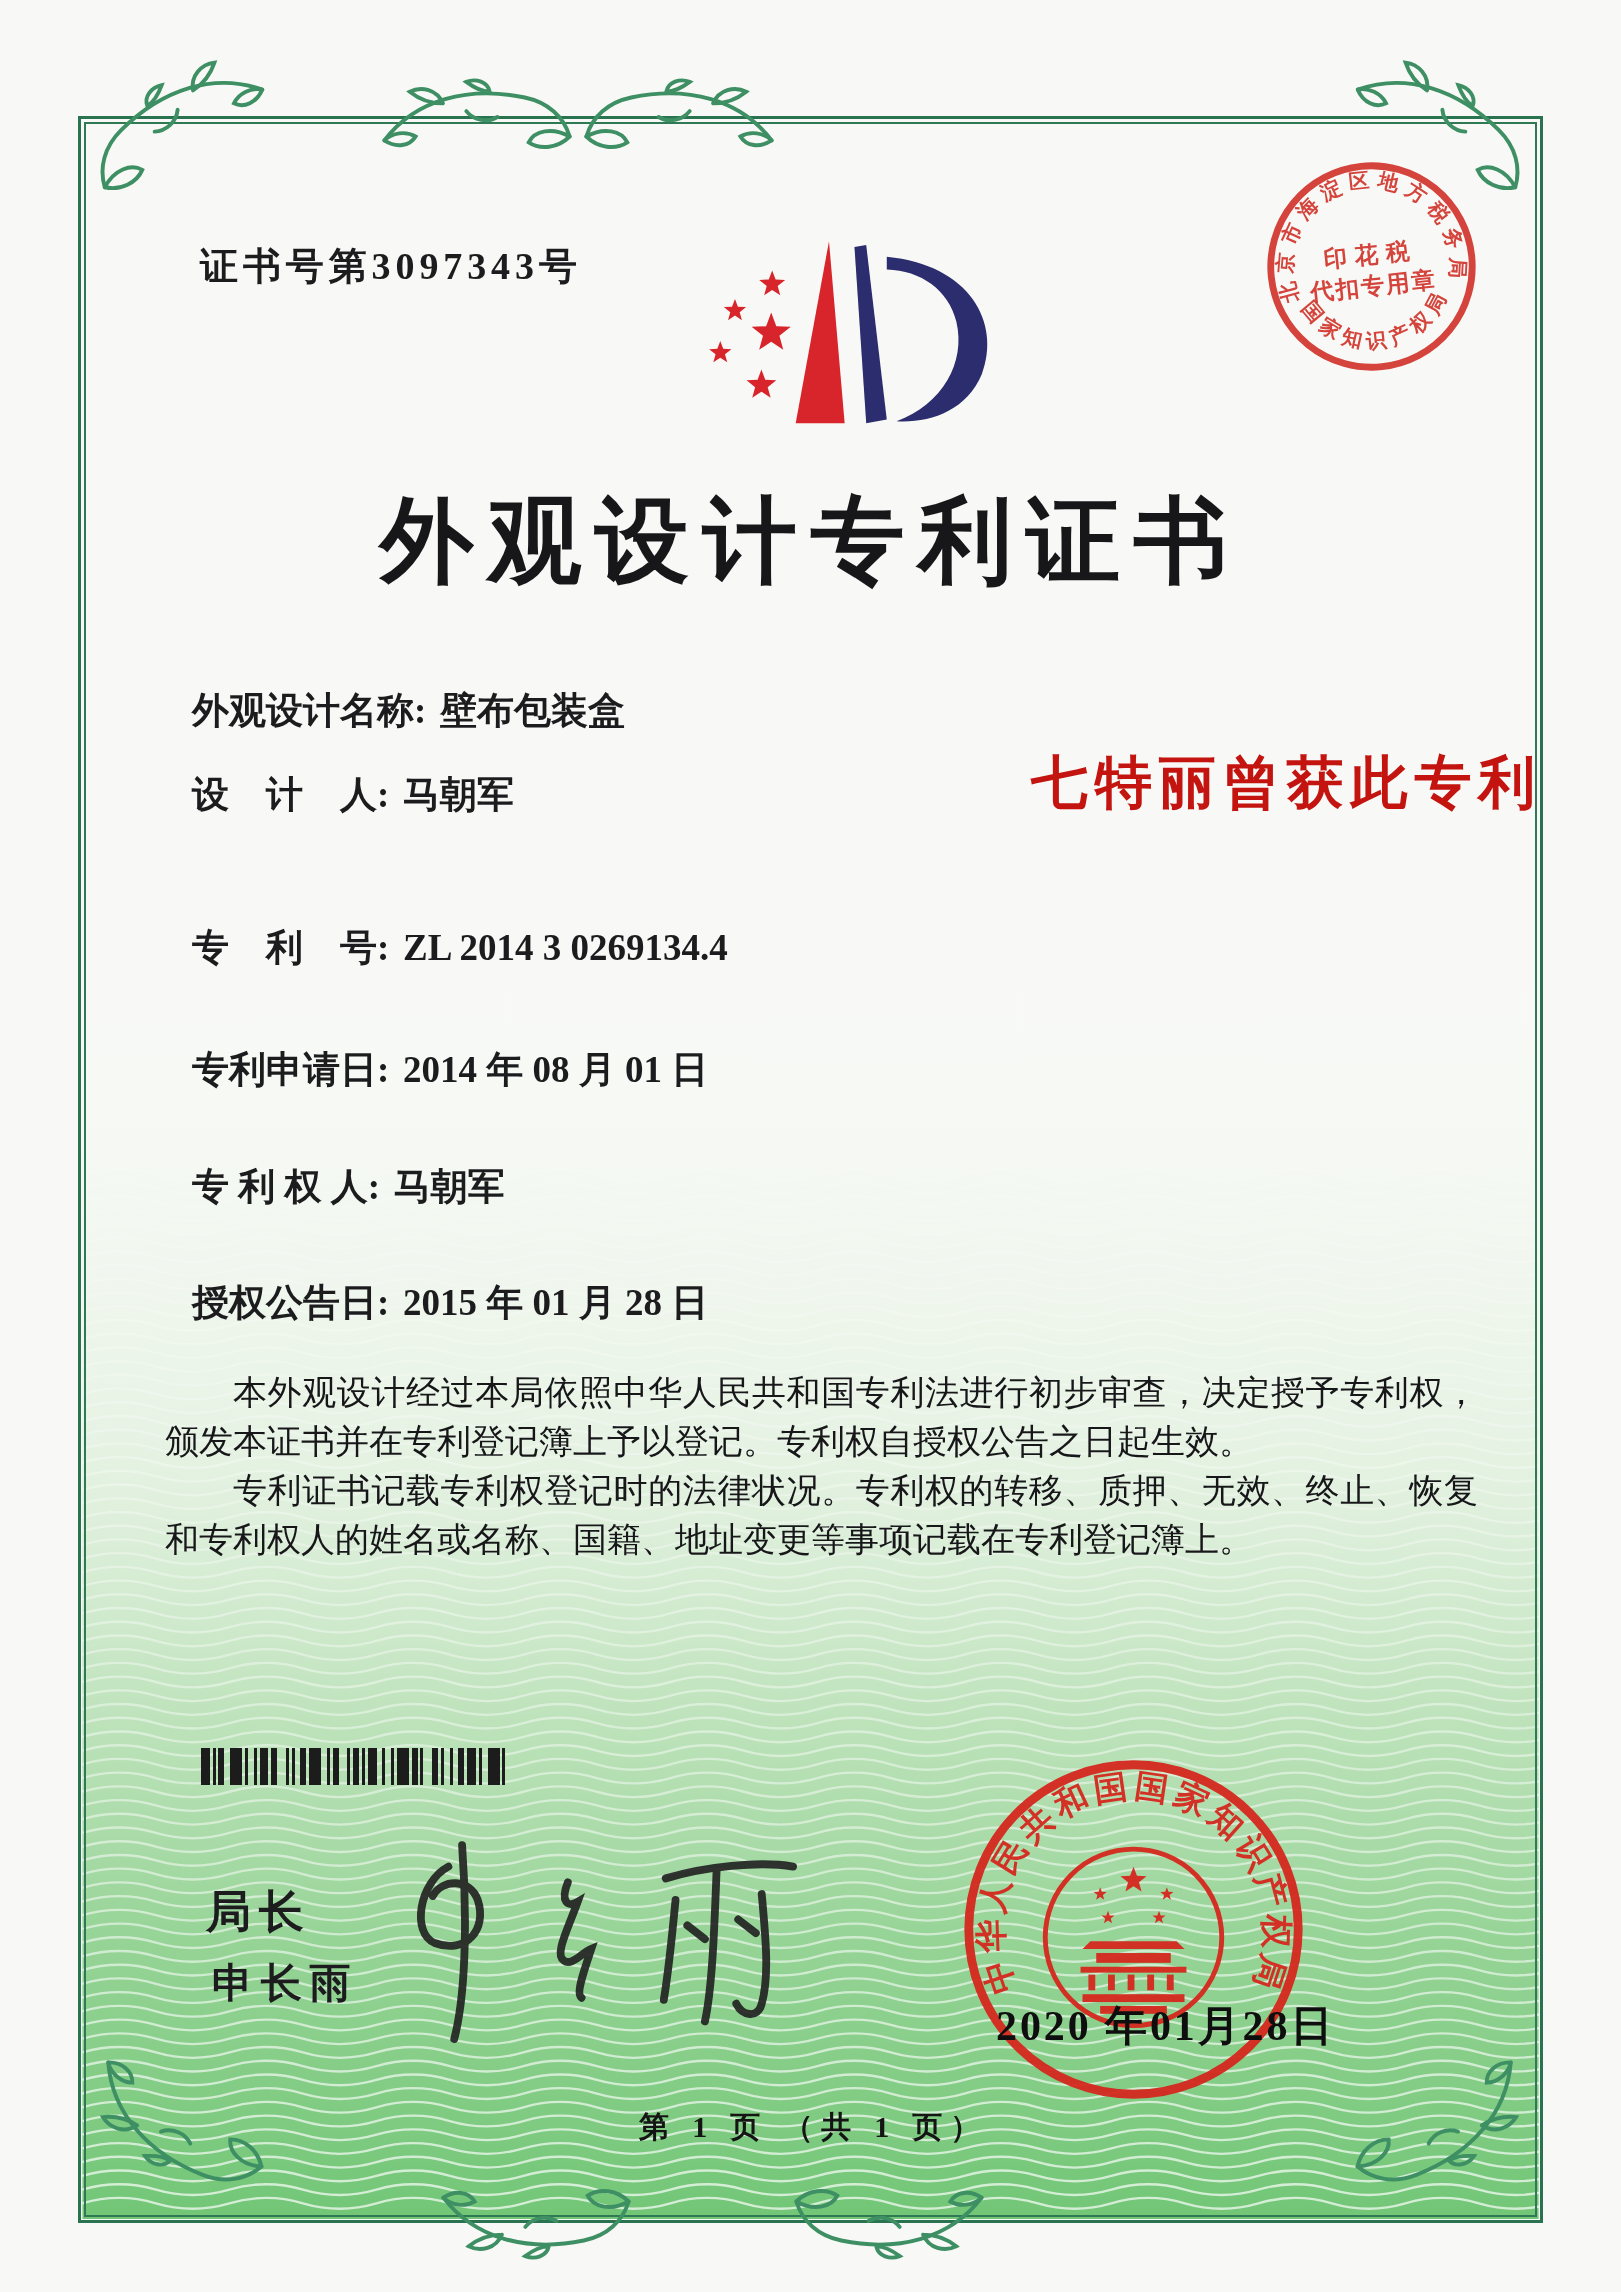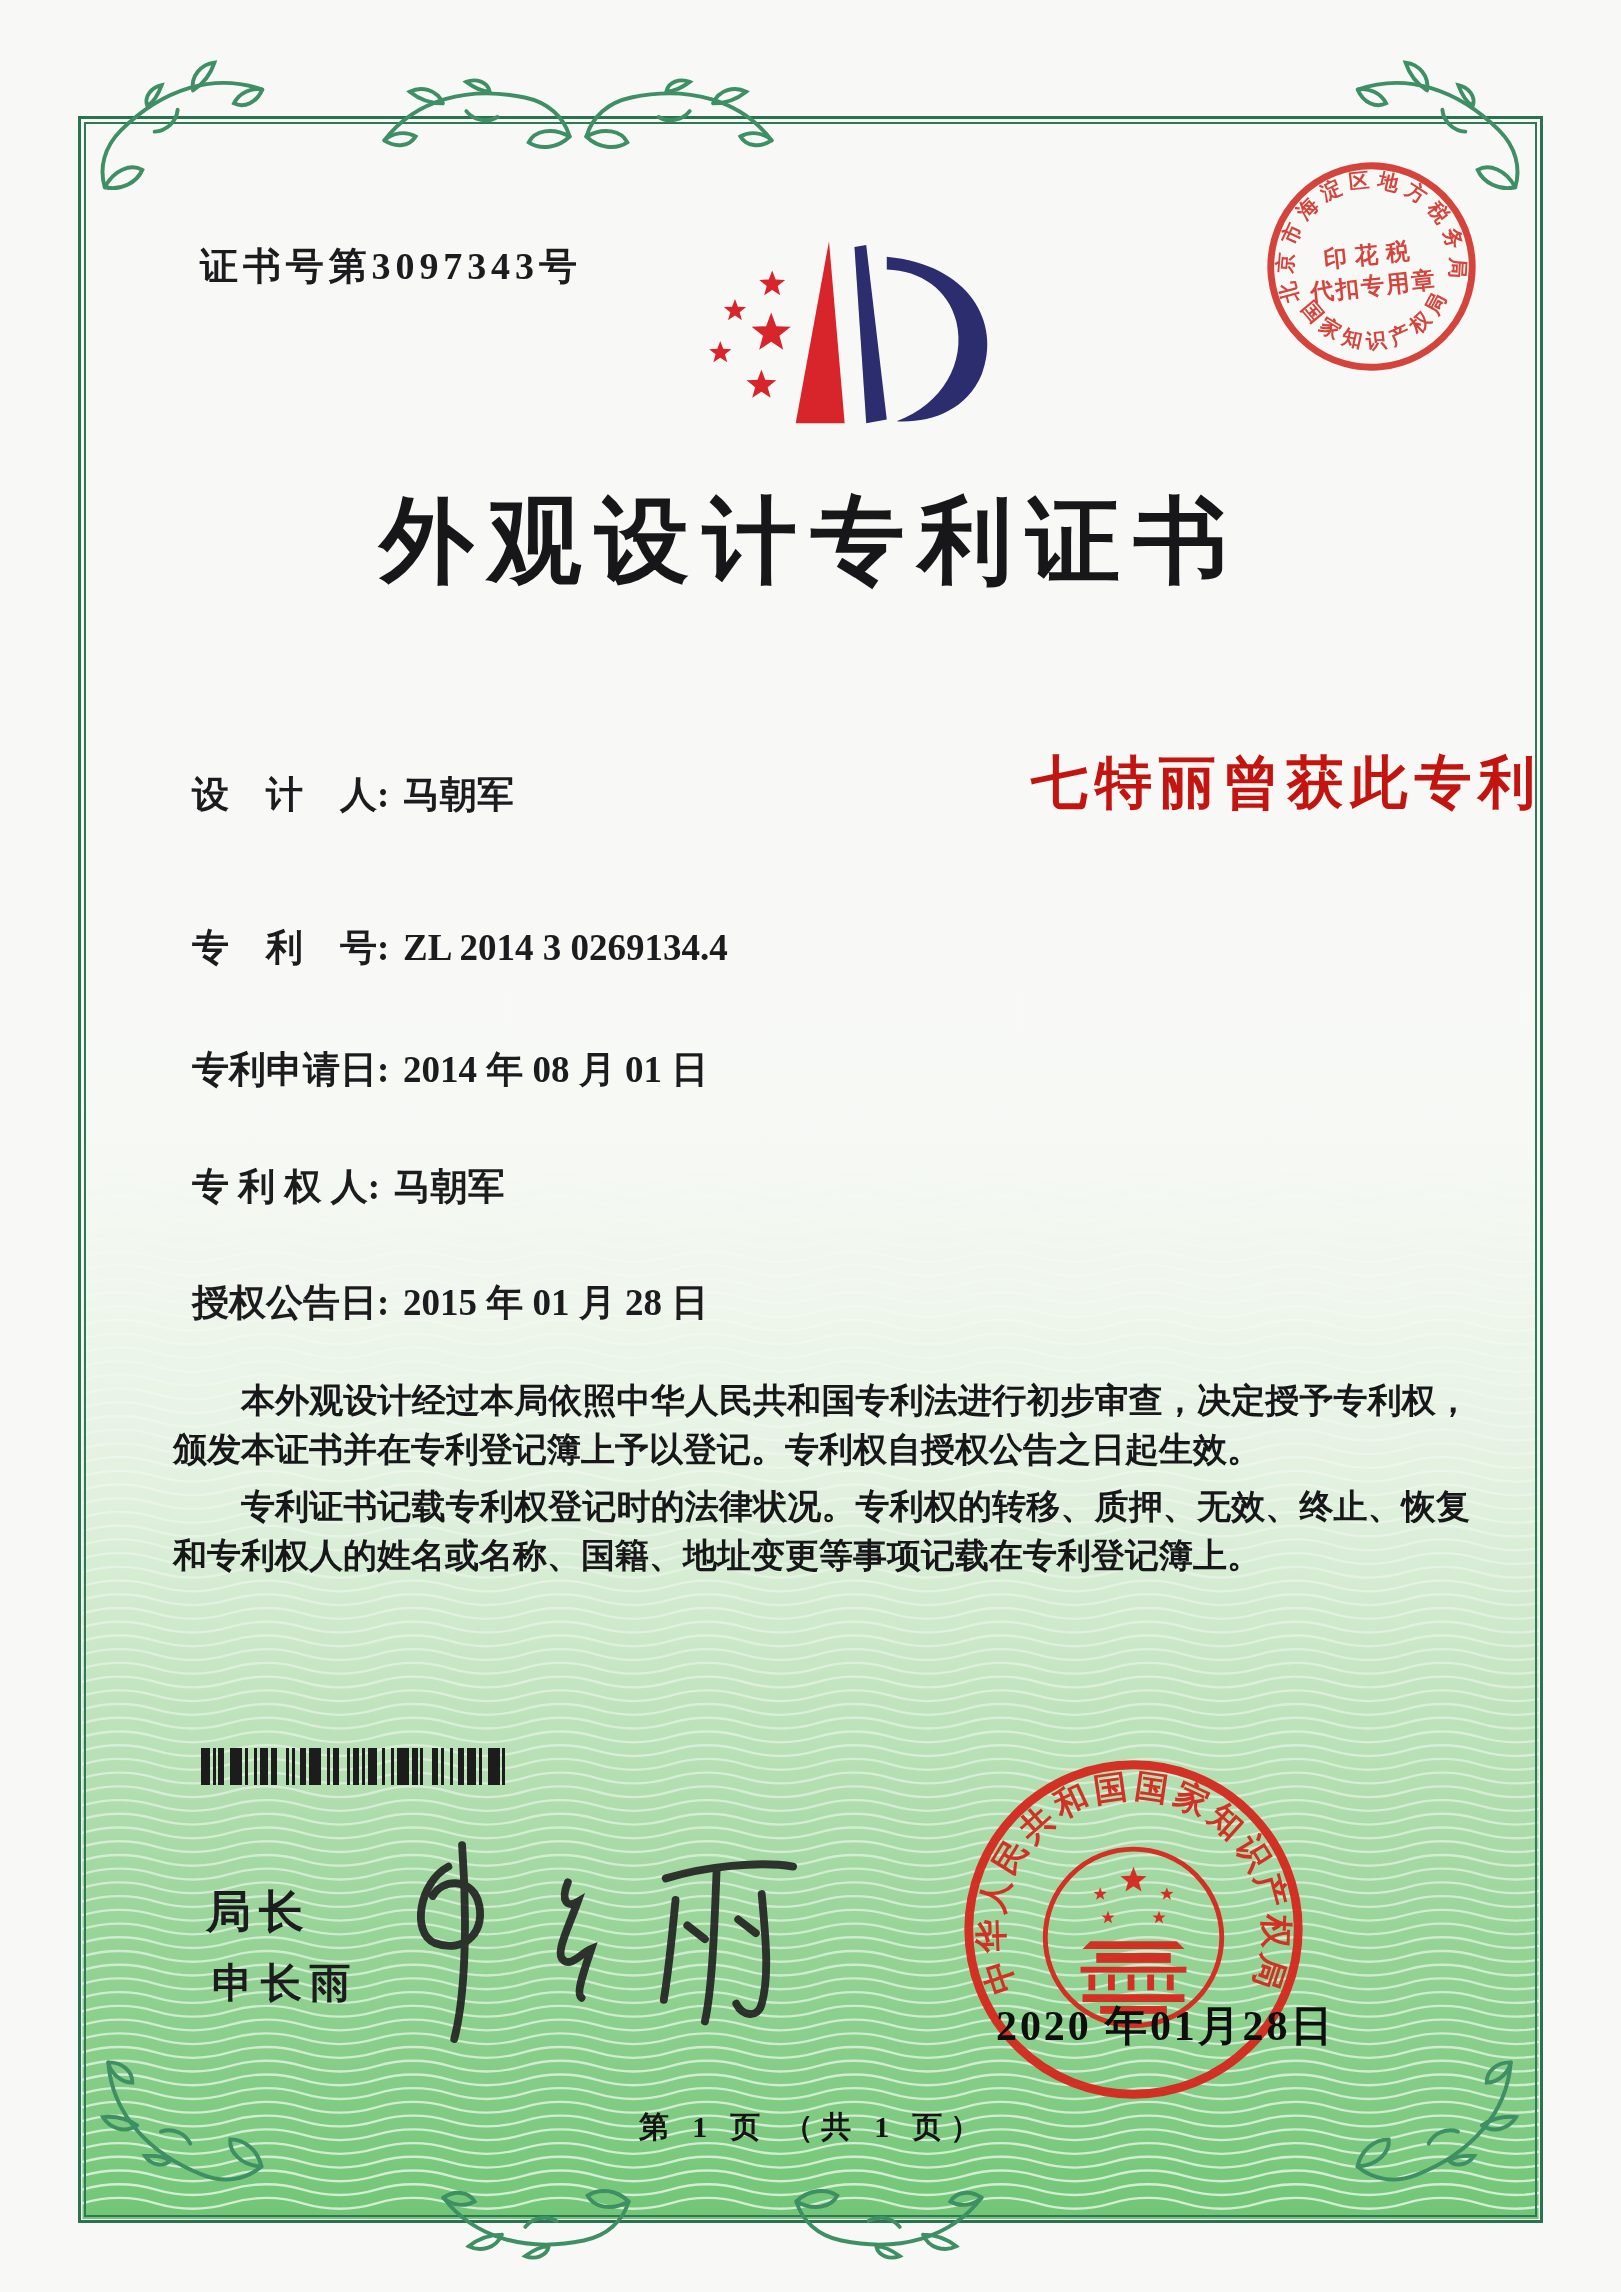--- a/index.html
+++ b/index.html
@@ -27,21 +27,21 @@
   .logo{position:absolute;left:686px;top:196px;width:333px;height:245px;}
   .tax-stamp{position:absolute;left:1260px;top:155px;width:223px;height:223px;transform:rotate(-6deg);opacity:.93;}
   .stamp-text{font-family:"Liberation Serif",serif;font-weight:700;fill:#d2372e;}
   .title{position:absolute;left:0;right:0;top:478px;text-align:center;
          font-size:94px;font-weight:900;letter-spacing:13.7px;color:#17171a;}
   .field{position:absolute;left:192px;font-size:37px;font-weight:700;white-space:nowrap;}
   .fvalue{margin-left:13.7px;}
   .red-note{position:absolute;left:1031px;top:745px;font-size:57px;font-weight:900;
             letter-spacing:6.9px;color:#c31410;white-space:nowrap;}
   .body-text{position:absolute;left:165px;top:1368px;width:1313px;}
-  .body-text p{margin:8px;font-size:34px;line-height:49px;font-weight:700;
+  .body-text p{margin:0;font-size:34px;line-height:49px;font-weight:400;
                text-align:justify;text-indent:2em;color:#17171a;}
   #barcode{position:absolute;left:201px;top:1748px;height:37px;display:flex;align-items:stretch;}
   #barcode .bar{background:#1c1c1c;}
   #barcode .gap{background:transparent;}
   .director-role{position:absolute;left:206px;top:1882px;font-size:45px;font-weight:700;letter-spacing:7.8px;}
   .director-name{position:absolute;left:212px;top:1956px;font-size:41px;font-weight:700;letter-spacing:7.8px;}
   .signature{position:absolute;left:372px;top:1839px;width:470px;height:208px;}
   .office-seal{position:absolute;left:957px;top:1753px;width:353px;height:353px;opacity:.95;}
   .seal-date{position:absolute;left:996px;top:1998px;font-size:42px;font-weight:700;
              letter-spacing:2.9px;color:#0e0e0e;white-space:nowrap;}
@@ -210,20 +210,23 @@
     </text>
     <text class="stamp-text" x="114" y="110" text-anchor="middle" font-size="24" letter-spacing="8">印花税</text>
     <text class="stamp-text" x="114" y="142" text-anchor="middle" font-size="24" letter-spacing="2">代扣专用章</text>
     <text class="stamp-text" font-size="21" letter-spacing="6">
       <textPath href="#taxBottom" startOffset="50%" text-anchor="middle">国家知识产权局</textPath>
     </text>
   </svg>
 
   <div class="title">外观设计专利证书</div>
 
+  <div class="field" style="top:686px">
+    <span>外观设计名称:</span><span class="fvalue">壁布包装盒</span>
+  </div>
   <div class="field" style="top:770px">
     <span>设　计　人:</span><span class="fvalue">马朝军</span>
   </div>
   <div class="field" style="top:923px">
     <span>专　利　号:</span><span class="fvalue">ZL 2014 3 0269134.4</span>
   </div>
   <div class="field" style="top:1045px">
     <span>专利申请日:</span><span class="fvalue">2014 年 08 月 01 日</span>
   </div>
   <div class="field" style="top:1162px">

